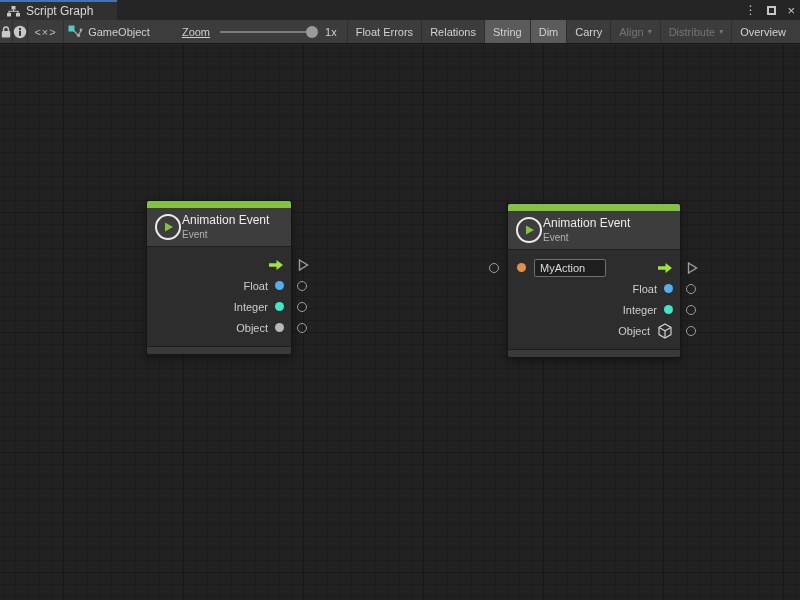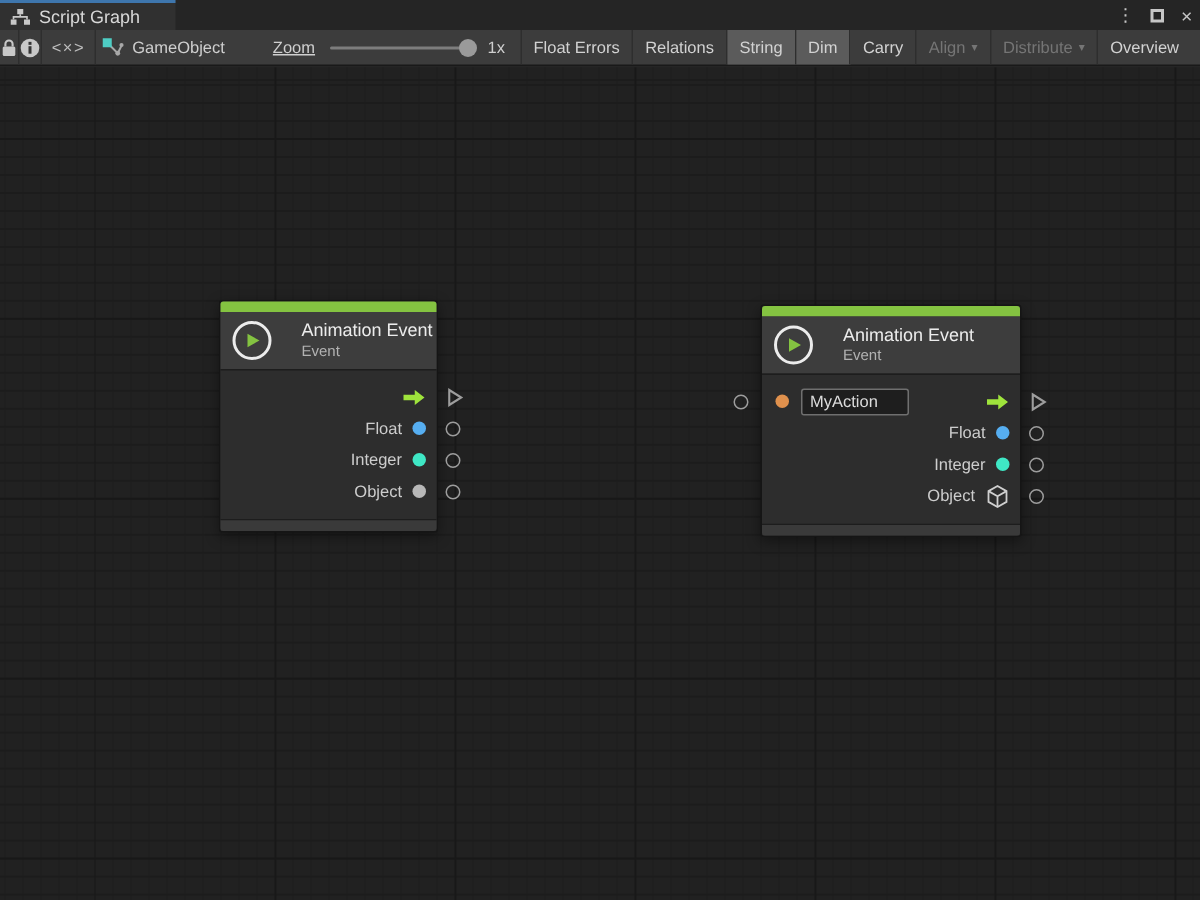--- a/index.html
+++ b/index.html
@@ -47,21 +47,21 @@
       repeating-linear-gradient(to bottom, #1c1c1c 0 1px, transparent 1px 12px);
     background-position: 63px 0, 0 47px, 3px 0, 0 11px;
   }
 
   
   .node { position:absolute; border:1px solid #151515; border-radius:2px;
           box-shadow:0 3px 9px rgba(0,0,0,0.4); background:#2d2d2d; }
   .node-1 { left:146px; top:155px; width:146px; }
   .node-2 { left:507px; top:158px; width:174px; }
   .colorbar { height:7px; border-radius:2px 2px 0 0; }
-  .nhead { display:flex; align-items:center; gap:20px; padding:5px 9px 6px 8px; background:#3d3d3d; }
+  .nhead { display:flex; align-items:center; gap:1px; padding:5px 9px 6px 8px; background:#3d3d3d; }
   .play { flex:0 0 auto; width:26px; height:26px; border:2px solid #ececec; border-radius:50%;
           display:flex; align-items:center; justify-content:center; }
   .ntitle { font-size:12px; color:#ececec; white-space:nowrap; }
   .nsub { font-size:10px; color:#b2b2b2; margin-top:2px; }
   .nbody { background:#2d2d2d; border-top:1px solid #1d1d1d; padding:7px 0 8px; }
   .prow { position:relative; height:21px; display:flex; align-items:center;
           justify-content:flex-end; gap:7px; padding-right:7px; }
   .prow-flow2 { justify-content:flex-start; padding-left:9px; gap:8px; }
   .plabel { font-size:11px; color:#cdcdcd; }
   .dot { width:9px; height:9px; border-radius:50%; flex:0 0 auto; }

